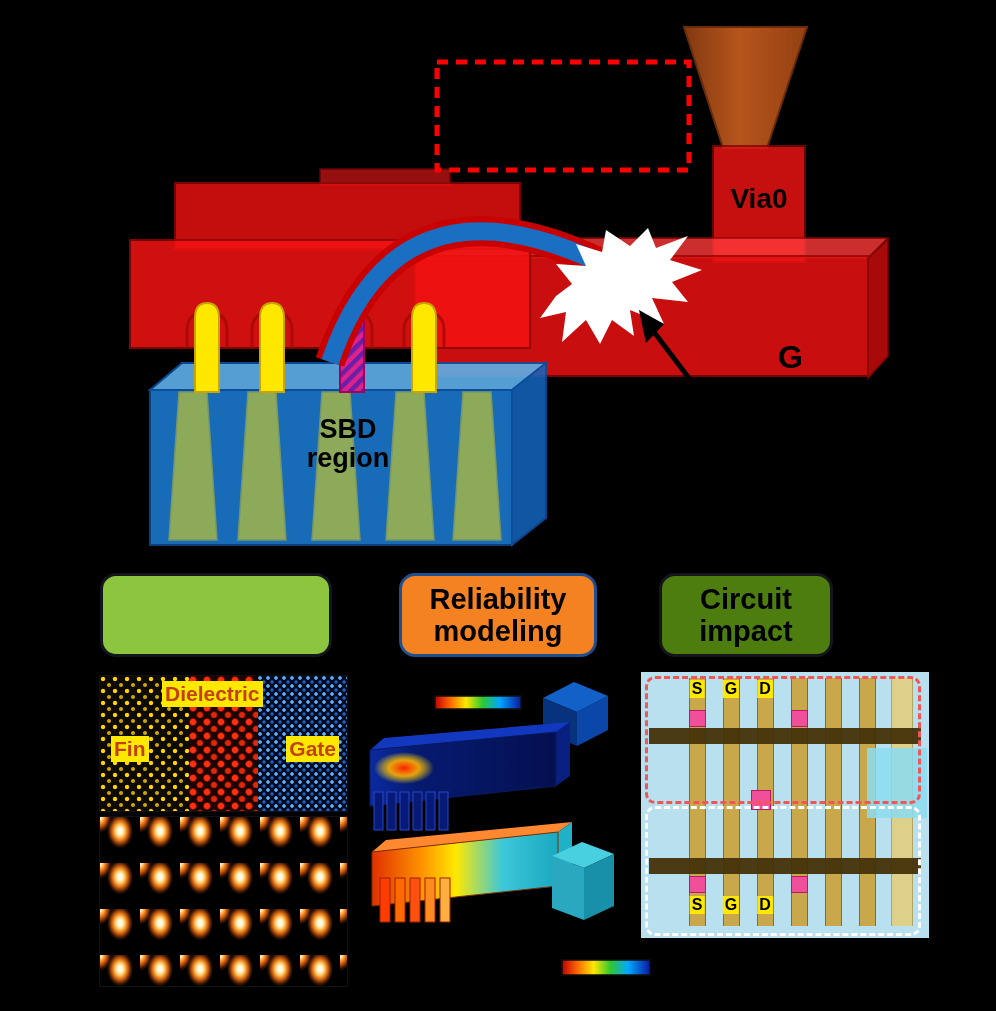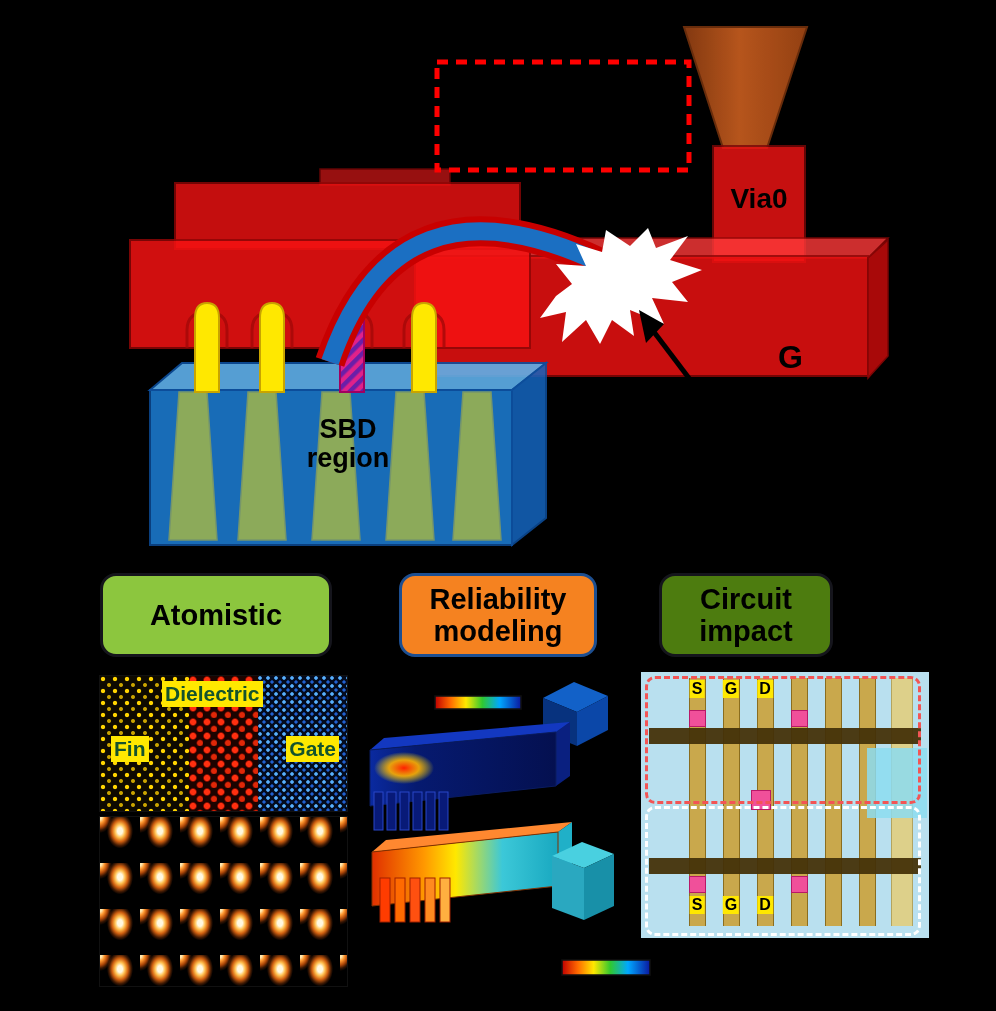--- a/index.html
+++ b/index.html
@@ -30,21 +30,21 @@
   .lat-red{width:28%;height:100%;background-color:#1c0300;
     background-image:
       radial-gradient(circle 5px at 4px 4px, #ff3010 0 2.6px, #900d00 3.4px, transparent 4.2px),
       radial-gradient(circle 5px at 11px 11px, #e02808 0 2.4px, #7a0a00 3.2px, transparent 4px);
     background-size:14px 14px;}
   .lat-blue{width:36%;height:100%;background-color:#030b1e;
     background-image:
       radial-gradient(circle 3px at 2px 2px, #58b0ff 0 1.4px, transparent 2.2px),
       radial-gradient(circle 3px at 6px 6px, #2060d0 0 1.3px, transparent 2px);
     background-size:8px 8px;}
-  .lat-label{position:absolute;background:#ffe800;color:#14532d;font-weight:bold;
+  .lat-label{position:absolute;background:#ffe800;color:#c2410c;font-weight:bold;
     font-size:21px;line-height:1.25;padding:0 3px;}
 
   
   .stem{left:100px;top:817px;width:247px;height:169px;background-color:#000;outline:1px solid #111;
     background-image:
       radial-gradient(9px 12px at 20px 14px, #fff8e0 0 2.5px, #ffc050 5px, #d06010 8px, rgba(150,60,8,.45) 11px, transparent 13px),
       radial-gradient(9px 12px at 0px 0px, #ffe8b0 0 2px, #ff9830 4.5px, #b04808 7.5px, rgba(130,50,6,.4) 10px, transparent 12px);
     background-size:40px 46px;}
 
   
@@ -129,21 +129,20 @@
   <rect x="437" y="62" width="252" height="108" fill="none" stroke="#ff0000" stroke-width="5" stroke-dasharray="11 8"></rect>
 
   <text x="146" y="228" font-size="32" font-weight="bold" fill="#000">S</text>
   <text x="759" y="208" text-anchor="middle" font-size="28" font-weight="bold" fill="#000">Via0</text>
   <text x="778" y="368" font-size="32" font-weight="bold" fill="#000">G</text>
   <text x="348" y="438" text-anchor="middle" font-size="27" font-weight="bold" fill="#000">SBD</text>
   <text x="348" y="467" text-anchor="middle" font-size="27" font-weight="bold" fill="#000">region</text>
 </svg>
 
 <div class="panel-hdr hdr-atomistic">
-  <div>Atomistic</div>
 </div>
 <div class="panel-hdr hdr-reliability">
   <div>Reliability</div>
   <div>modeling</div>
 </div>
 <div class="panel-hdr hdr-circuit">
   <div>Circuit</div>
   <div>impact</div>
 </div>
 

